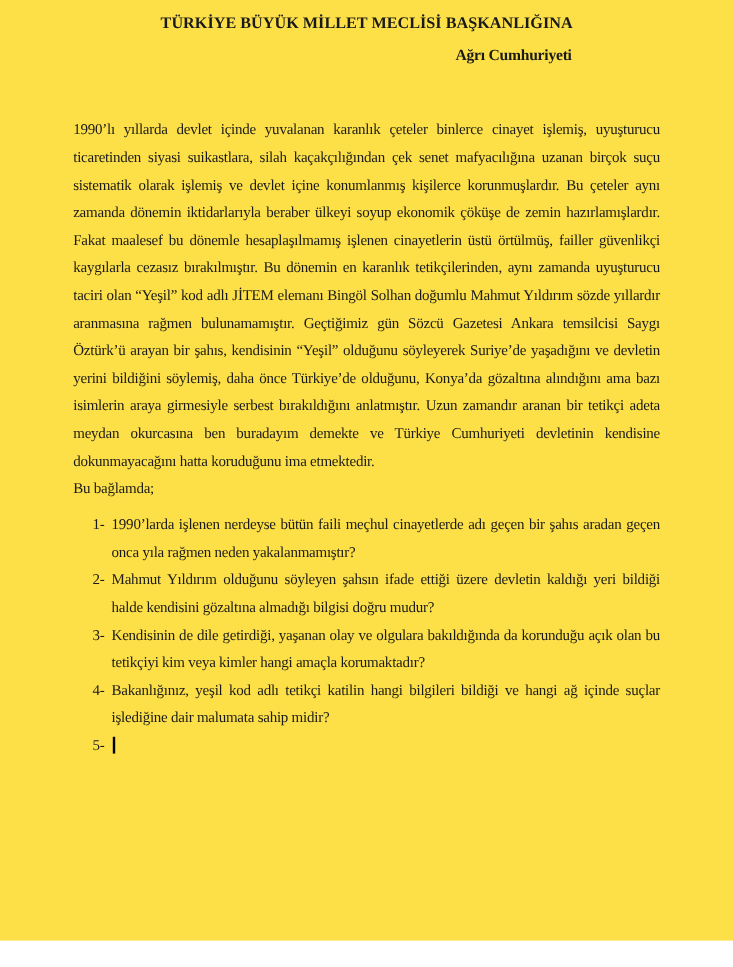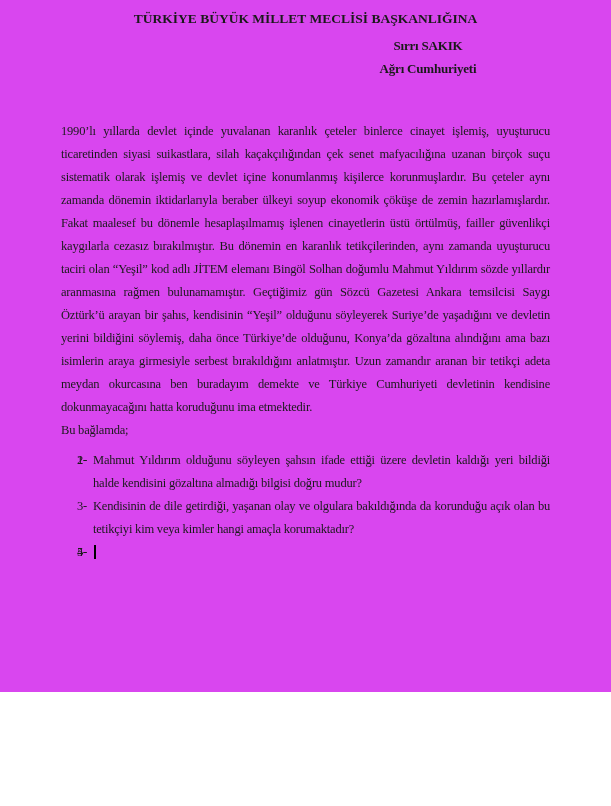--- a/index.html
+++ b/index.html
@@ -1,22 +1,22 @@
 <!DOCTYPE html>
 <html lang="tr"><head>
 <meta charset="utf-8">
 <style>
   * { margin: 0; padding: 0; box-sizing: border-box; }
   html, body { background: #ffffff; }
   .page {
     position: relative;
     width: 611px;
-    height: 692px;
+    height: 784px;
     margin: 0 auto;
-    background: #d946ef;
+    background: #fde047;
     color: #1a1a1a;
     font-family: "Liberation Serif", "DejaVu Serif", serif;
     font-size: 12.5px;
     letter-spacing: -0.2px;
     line-height: 23px;
     overflow: hidden;
   }
   .content {
     position: absolute;
     left: 61px;
@@ -79,46 +79,47 @@
 </head>
 <body>
 
 <div class="page">
   <div class="content">
 
     <div class="doc-title">TÜRKİYE BÜYÜK MİLLET MECLİSİ BAŞKANLIĞINA</div>
 
 
     <div class="signature">
-      <div>Sırrı SAKIK</div>
       <div>Ağrı Cumhuriyeti</div>
     </div>
 
     <p class="body-par">1990’lı yıllarda devlet içinde yuvalanan karanlık çeteler binlerce cinayet işlemiş, uyuşturucu ticaretinden siyasi suikastlara, silah kaçakçılığından çek senet mafyacılığına uzanan birçok suçu sistematik olarak işlemiş ve devlet içine konumlanmış kişilerce korunmuşlardır. Bu çeteler aynı zamanda dönemin iktidarlarıyla beraber ülkeyi soyup ekonomik çöküşe de zemin hazırlamışlardır. Fakat maalesef bu dönemle hesaplaşılmamış işlenen cinayetlerin üstü örtülmüş, failler güvenlikçi kaygılarla cezasız bırakılmıştır. Bu dönemin en karanlık tetikçilerinden, aynı zamanda uyuşturucu taciri olan “Yeşil” kod adlı JİTEM elemanı Bingöl Solhan doğumlu Mahmut Yıldırım sözde yıllardır aranmasına rağmen bulunamamıştır. Geçtiğimiz gün Sözcü Gazetesi Ankara temsilcisi Saygı Öztürk’ü arayan bir şahıs, kendisinin “Yeşil” olduğunu söyleyerek Suriye’de yaşadığını ve devletin yerini bildiğini söylemiş, daha önce Türkiye’de olduğunu, Konya’da gözaltına alındığını ama bazı isimlerin araya girmesiyle serbest bırakıldığını anlatmıştır. Uzun zamandır aranan bir tetikçi adeta meydan okurcasına ben buradayım demekte ve Türkiye Cumhuriyeti devletinin kendisine dokunmayacağını hatta koruduğunu ima etmektedir.</p>
 
     <p class="context-line">Bu bağlamda;</p>
 
     <div class="q-list">
 
       <div class="q-item">
         <span class="q-num">1-</span>
+        <span>1990’larda işlenen nerdeyse bütün faili meçhul cinayetlerde adı geçen bir şahıs aradan geçen onca yıla rağmen neden yakalanmamıştır?</span>
       </div>
 
       <div class="q-item">
         <span class="q-num">2-</span>
         <span>Mahmut Yıldırım olduğunu söyleyen şahsın ifade ettiği üzere devletin kaldığı yeri bildiği halde kendisini gözaltına almadığı bilgisi doğru mudur?</span>
       </div>
 
       <div class="q-item">
         <span class="q-num">3-</span>
         <span>Kendisinin de dile getirdiği, yaşanan olay ve olgulara bakıldığında da korunduğu açık olan bu tetikçiyi kim veya kimler hangi amaçla korumaktadır?</span>
       </div>
 
       <div class="q-item">
         <span class="q-num">4-</span>
+        <span>Bakanlığınız, yeşil kod adlı tetikçi katilin hangi bilgileri bildiği ve hangi ağ içinde suçlar işlediğine dair malumata sahip midir?</span>
       </div>
 
       <div class="q-item">
         <span class="q-num">5-</span>
         <span class="caret"></span>
       </div>
 
     </div>
   </div>
 </div>

